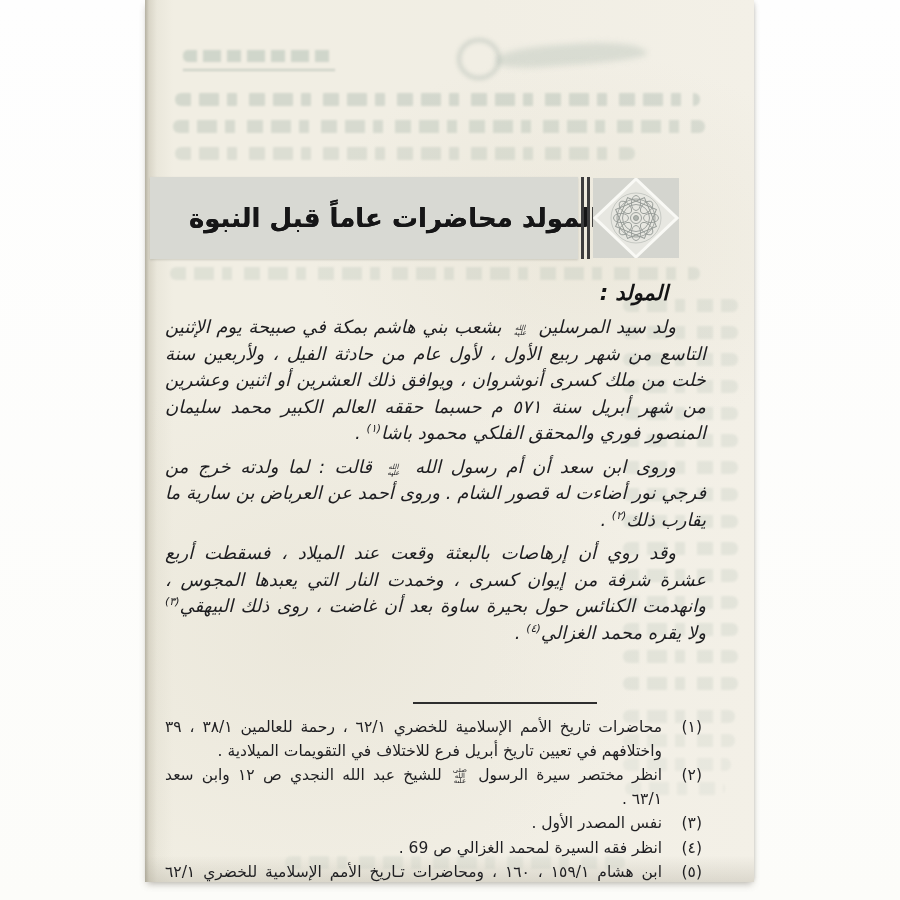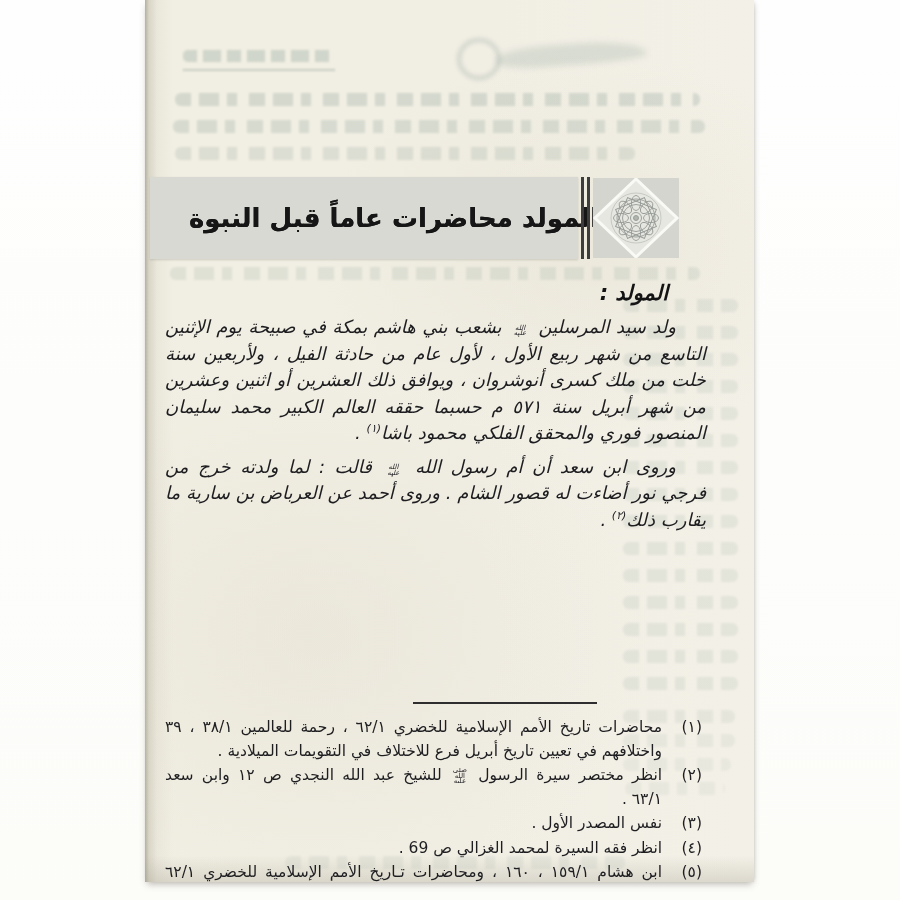--- a/index.html
+++ b/index.html
@@ -159,20 +159,21 @@
           </g>
         </g>
       </svg>
     </div>
 
     <div class="content">
       <h2 class="heading">المولد :</h2>
       <div id="paragraphs">
           <p class="para">ولد سيد المرسلين <span class="saw">صلى الله عليه وسلم</span> بشعب بني هاشم بمكة في صبيحة يوم الإثنين التاسع من شهر ربيع الأول ، لأول عام من حادثة الفيل ، ولأربعين سنة خلت من ملك كسرى أنوشروان ، ويوافق ذلك العشرين أو اثنين وعشرين من شهر أبريل سنة ٥٧١ م حسبما حققه العالم الكبير محمد سليمان المنصور فوري والمحقق الفلكي محمود باشا<sup class="fn-ref">(١)</sup> .</p>
           <p class="para">وروى ابن سعد أن أم رسول الله <span class="saw">صلى الله عليه وسلم</span> قالت : لما ولدته خرج من فرجي نور أضاءت له قصور الشام . وروى أحمد عن العرباض بن سارية ما يقارب ذلك<sup class="fn-ref">(٢)</sup> .</p>
+          <p class="para">وقد روي أن إرهاصات بالبعثة وقعت عند الميلاد ، فسقطت أربع عشرة شرفة من إيوان كسرى ، وخمدت النار التي يعبدها المجوس ، وانهدمت الكنائس حول بحيرة ساوة بعد أن غاضت ، روى ذلك البيهقي<sup class="fn-ref">(٣)</sup> ولا يقره محمد الغزالي<sup class="fn-ref">(٤)</sup> .</p>
         </div>
     </div>
 
     <div class="fn-sep"></div>
     <div class="footnotes" id="footnotes">
         <div class="fn">
           <span class="fn-num">(١)</span>
           <span class="fn-text">محاضرات تاريخ الأمم الإسلامية للخضري ٦٢/١ ، رحمة للعالمين ٣٨/١ ، ٣٩ واختلافهم في تعيين تاريخ أبريل فرع للاختلاف في التقويمات الميلادية .</span>
         </div>
         <div class="fn">

